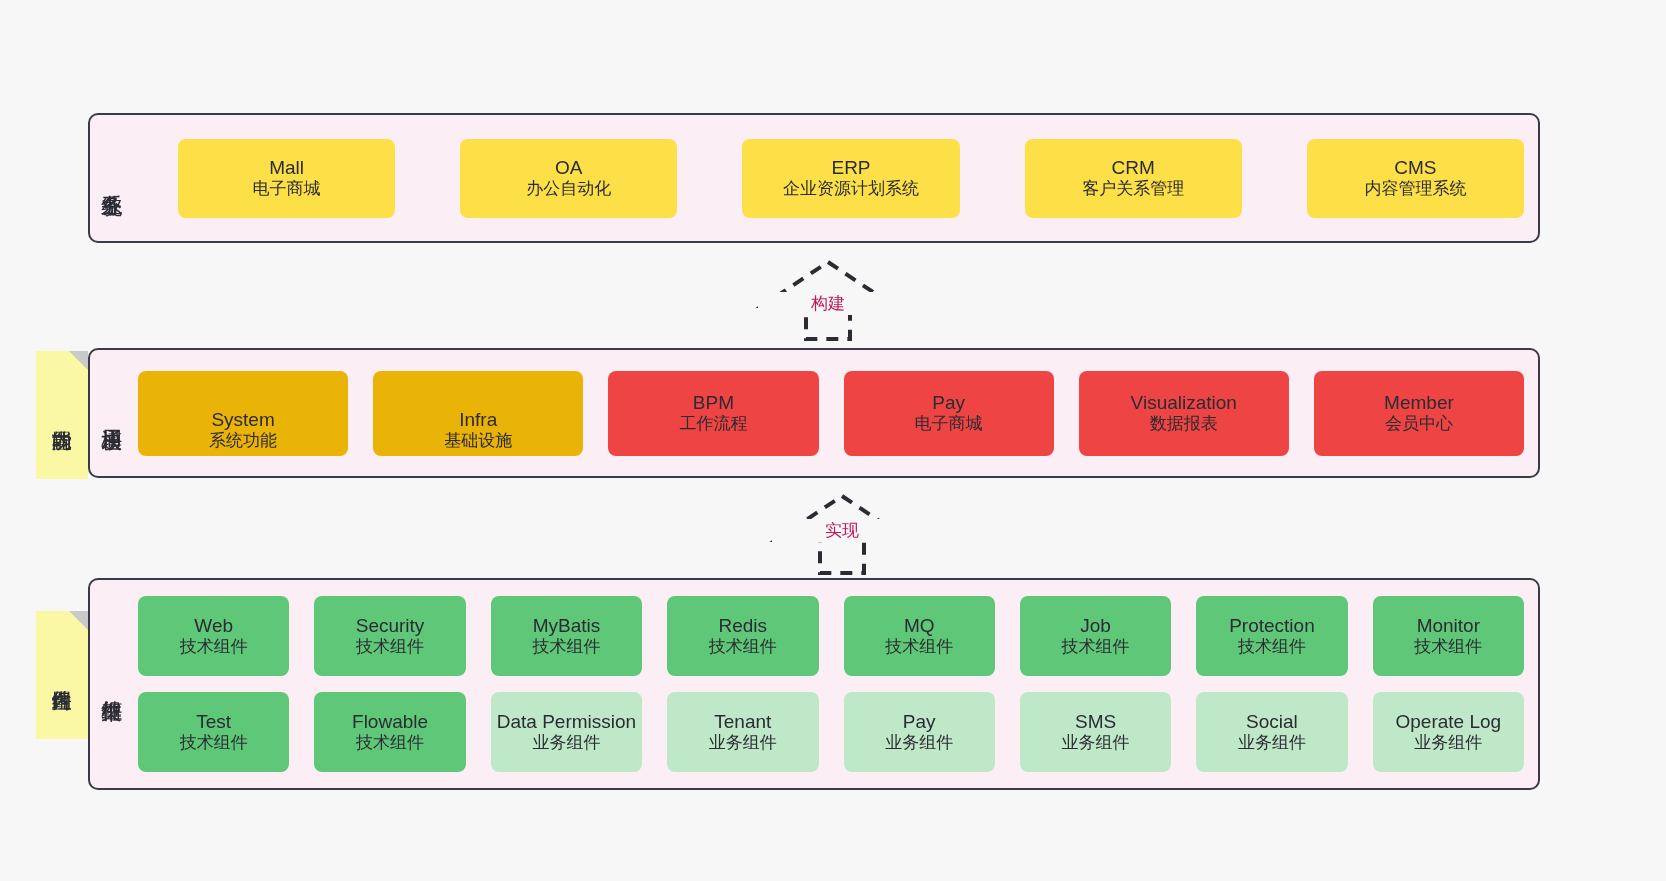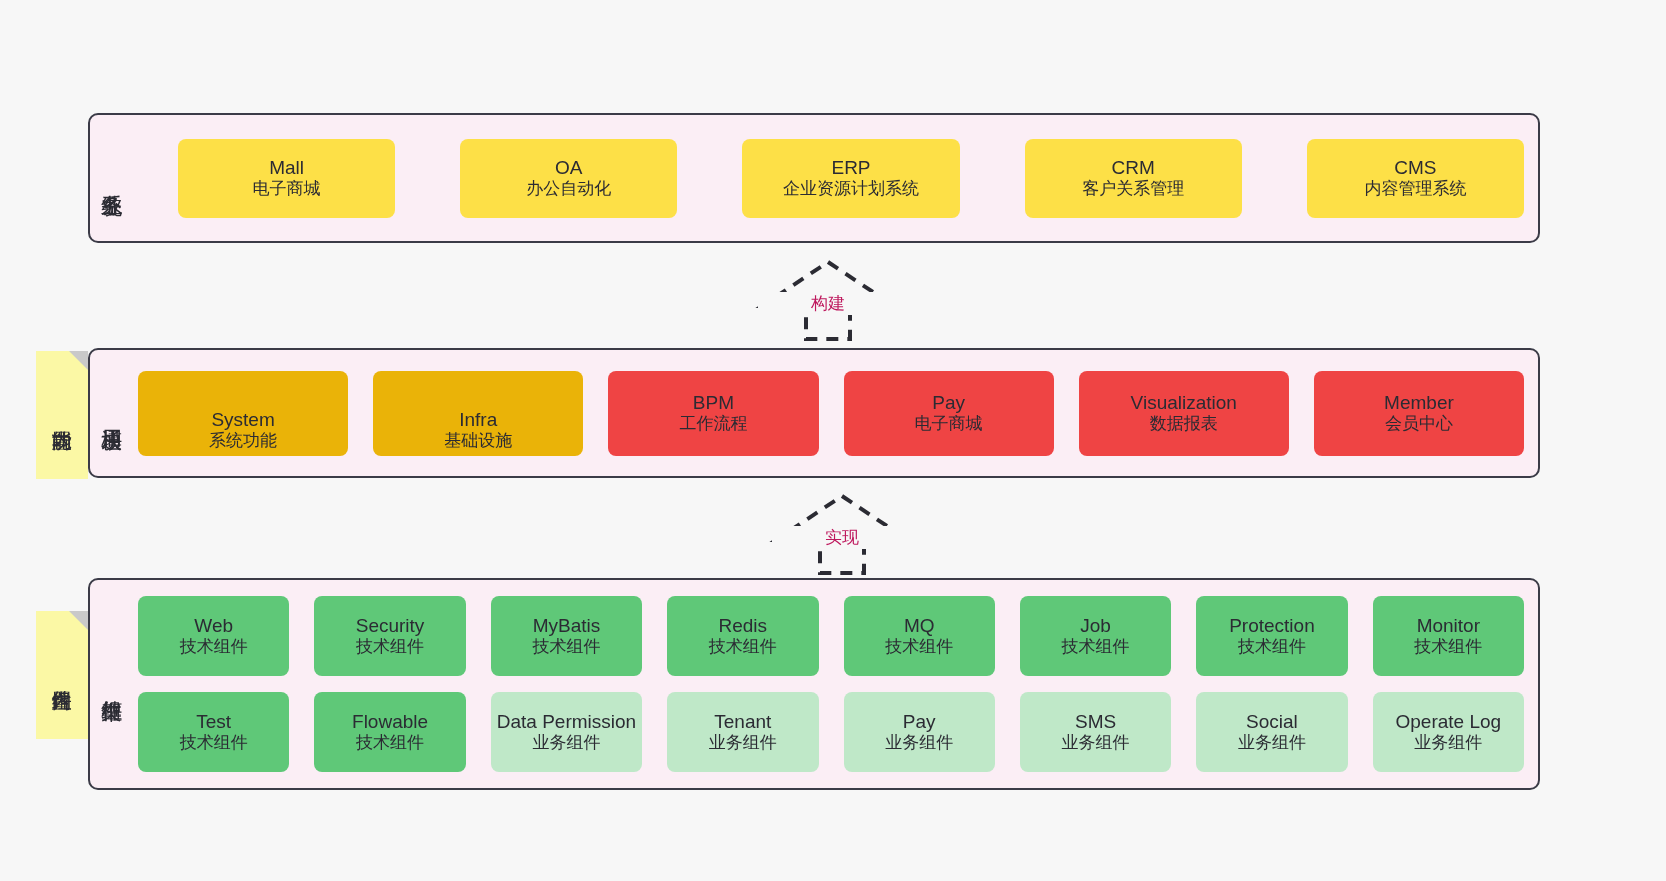--- a/index.html
+++ b/index.html
@@ -192,21 +192,21 @@
           <span class="t2">会员中心</span>
         </div>
       </div>
     </div>
   </div>
 
   <div class="uparrow" style="left:772px;top:492px;width:140px;height:85px;">
     <svg width="140" height="85" viewBox="0 0 140 85">
       <path d="M70 4 L136 48 L92 48 L92 81 L48 81 L48 48 L4 48 Z" fill="none" stroke="#2b2b33" stroke-width="4" stroke-dasharray="12 9" stroke-linejoin="miter"></path>
     </svg>
-    <div class="alabel" style="top:34px;">实现</div>
+    <div class="alabel" style="top:27px;">实现</div>
   </div>
 
   <div class="sticky" style="left:36px;top:611px;width:52px;height:128px;">
     <span class="fold"></span>
     <span>内置组件</span>
   </div>
 
   <div class="layer" id="layer-framework" style="left:88px;top:578px;width:1452px;height:212px;">
     <div class="layer-title">框架组件</div>
     <div class="layer-body">

